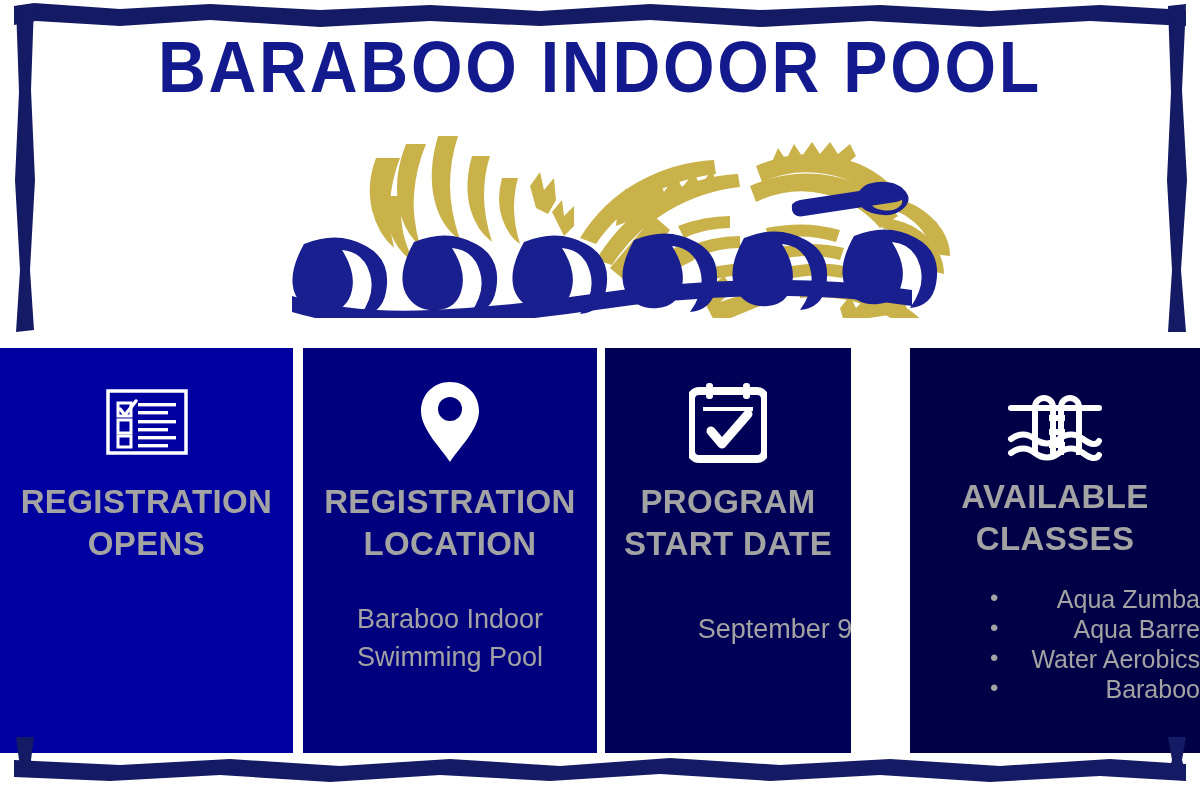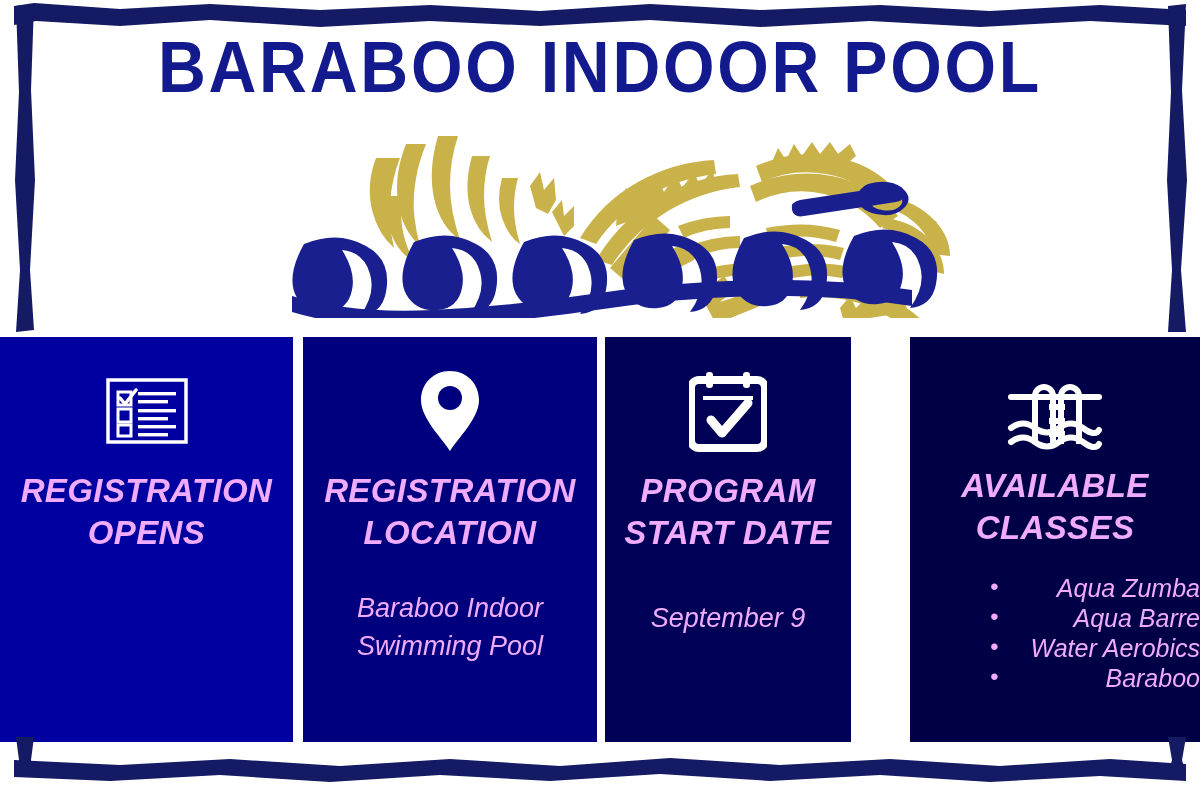--- a/index.html
+++ b/index.html
@@ -65,26 +65,25 @@
   .panels {
     position: absolute;
     left: 0;
     top: 332px;
     width: 1200px;
     height: 405px;
     z-index: 1;
   }
   .panel {
     position: absolute;
-    top: 5px;
+    top: 16px;
     height: 405px;
-    color: #f0abfc;
+    color: #a3a3a3;
     text-align: center;
     box-sizing: border-box;
-    font-style: italic;
   }
   .panel-1 { left: 0px;    width: 293px; }
   .panel-2 { left: 303px;  width: 294px; }
   .panel-3 { left: 605px;  width: 246px; }
   .panel-4 { left: 910px;  width: 290px; }
 
   .panel-icon {
     position: absolute;
     left: 0;
     top: 32px;
@@ -115,21 +114,21 @@
     left: 0;
     top: 262px;
     width: 100%;
     font-size: 27px;
     line-height: 38px;
     font-weight: normal;
     padding: 0 10px;
     box-sizing: border-box;
   }
   .panel-2 .panel-body { top: 252px; }
-  .panel-3 .panel-body { top: 262px; }
+  .panel-3 .panel-body { top: 262px; margin-left: 47px; }
 
   .class-list {
     position: absolute;
     left: 0;
     top: 236px;
     width: 100%;
     margin: 0;
     padding: 0 0 0 78px;
     box-sizing: border-box;
     text-align: right;

